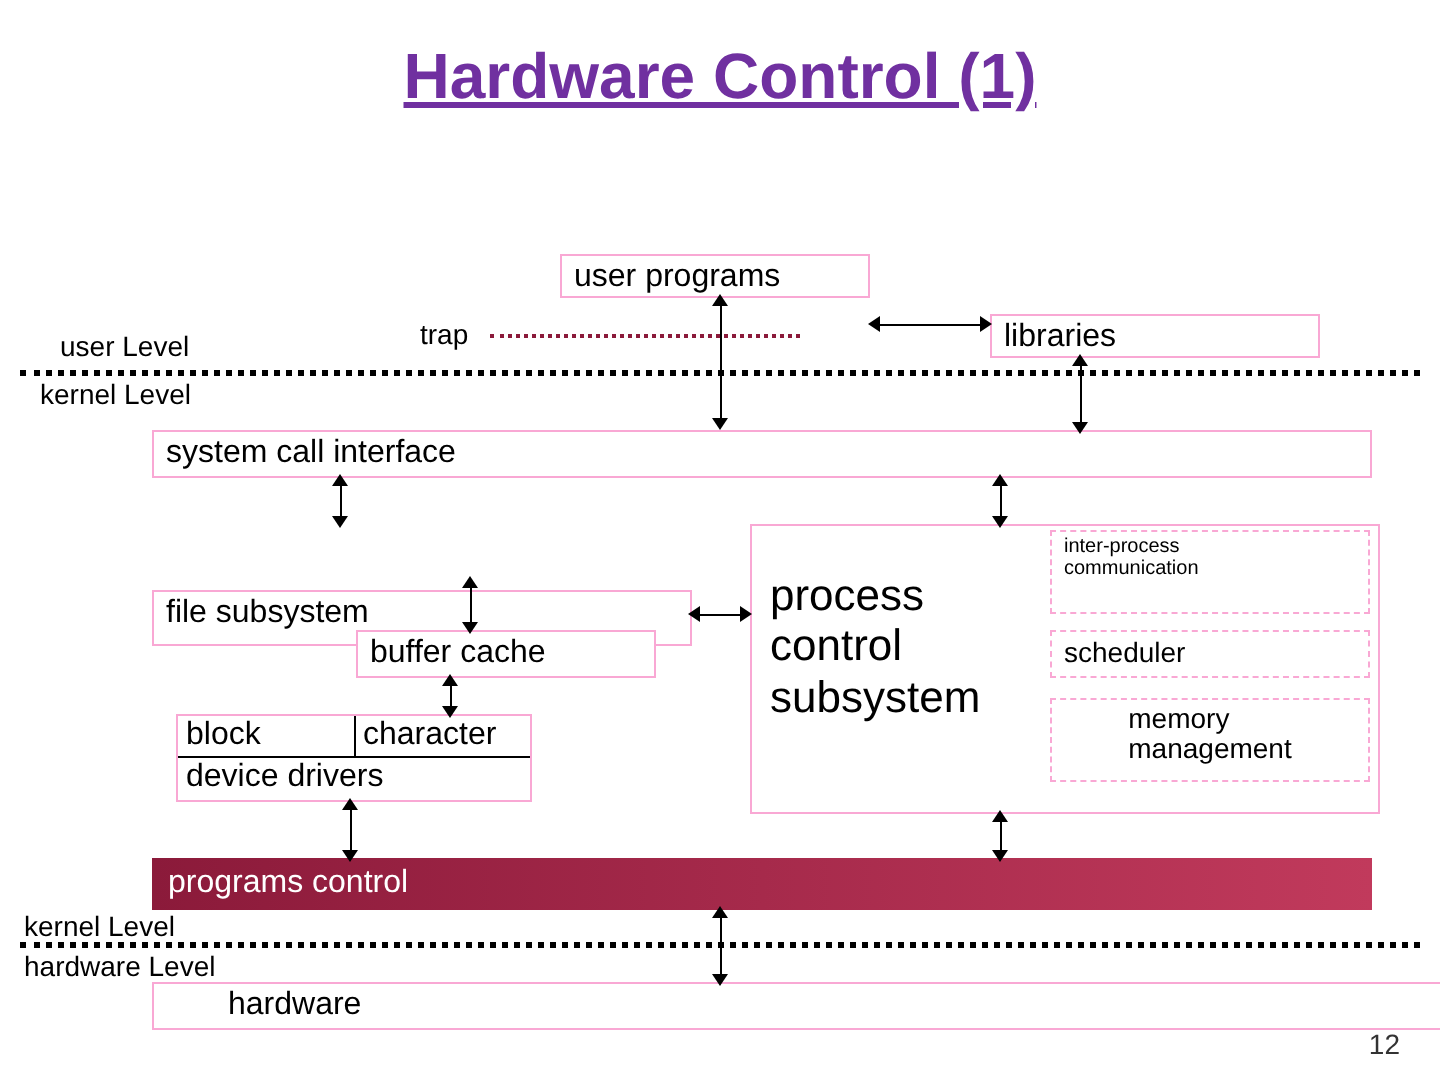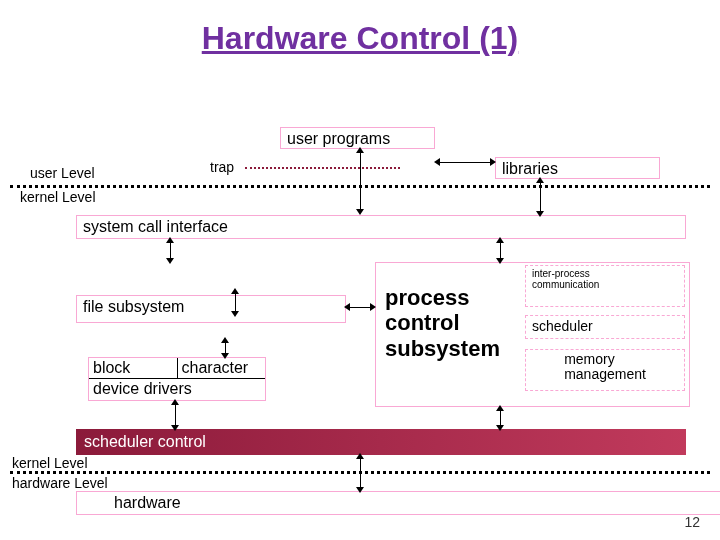--- a/index.html
+++ b/index.html
@@ -108,51 +108,54 @@
   <div class="divider-dotted" style="top:118px;"></div>
 
   <div class="boxx" style="left:76px; top:148px; width:610px; height:24px;">
     <span>system call interface</span>
   </div>
 
   <div class="boxx" style="left:76px; top:195px; width:270px; height:28px;margin-top:33px;">
     <span>file subsystem</span>
   </div>
 
+  <div class="boxx" style="left:178px; top:248px; width:150px; height:24px;">
+    <span>buffer cache</span>
+  </div>
 
   <div class="boxx" style="left:88px; top:290px; width:178px; height:44px; padding:0; flex-direction:column;">
     <div class="dev-row" style="border-bottom:1px solid #000;">
       <div class="dev-cell">block</div>
       <div class="dev-cell">character</div>
     </div>
     <div style="padding:1px 4px;">device drivers</div>
   </div>
 
   <div class="boxx" style="left:375px; top:195px; width:315px; height:145px; padding:0;"></div>
 
-  <div style="position:absolute; left:385px; top:218px; width:120px; font-size:22px; line-height:1.15; white-space:pre;font-weight:bold;">process
+  <div style="position:absolute; left:385px; top:218px; width:120px; font-size:22px; line-height:1.15; white-space:pre;">process
 control
 subsystem</div>
 
   <div class="boxx dashed" style="left:525px; top:198px; width:160px; height:42px; font-size:10px; line-height:1.1; white-space:pre;">
     <span>inter-process
 communication</span>
   </div>
 
   <div class="boxx dashed" style="left:525px; top:248px; width:160px; height:24px; font-size:14px;">
     <span>scheduler</span>
   </div>
 
   <div class="boxx dashed" style="left:525px; top:282px; width:160px; height:42px; font-size:14px; line-height:1.1; white-space:pre;justify-content:center;">
     <span>memory
 management</span>
   </div>
 
   <div class="hw-control" style="left:76px; top:362px; width:610px; height:26px;">
-    <span>scheduler control</span>
+    <span>programs control</span>
   </div>
 
   <div class="label-plain" style="left:12px; top:388px;">kernel Level</div>
   <div class="label-plain" style="left:12px; top:408px;">hardware Level</div>
   <div class="divider-dotted" style="top:404px;"></div>
 
   <div class="boxx" style="left:76px; top:424px; width:678px; height:24px;padding-left:37px;">
     <span>hardware</span>
   </div>
 

